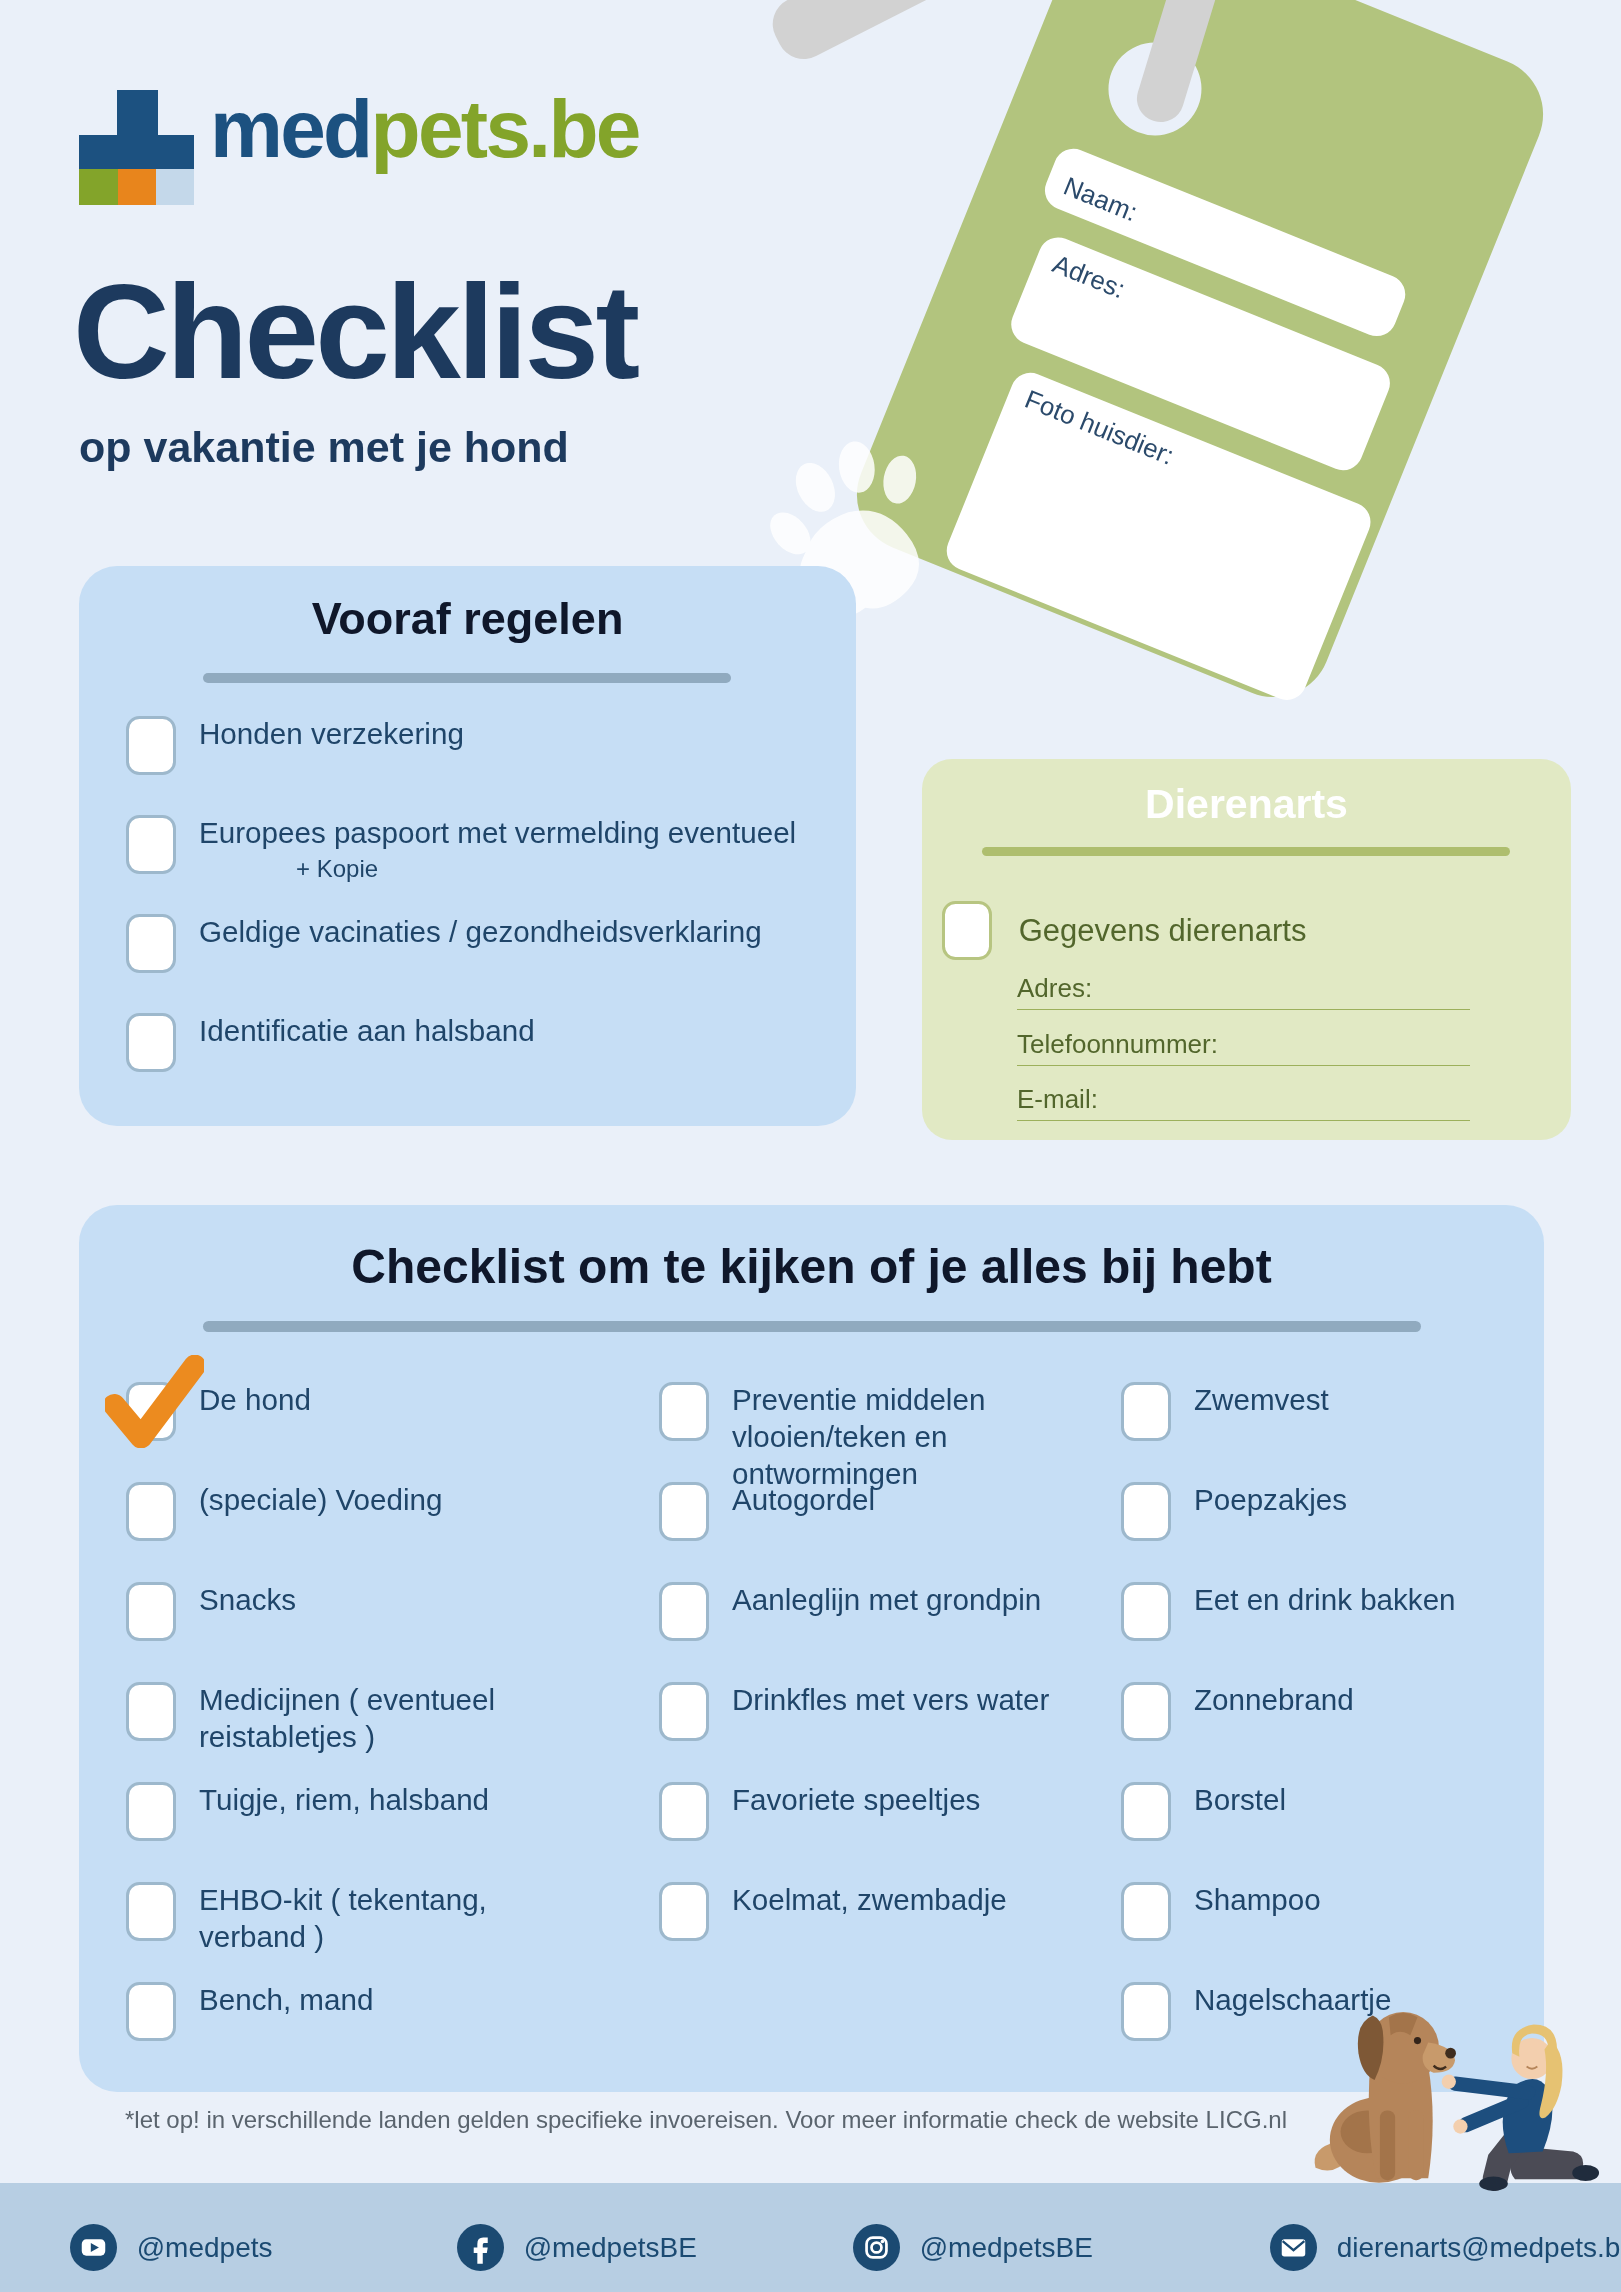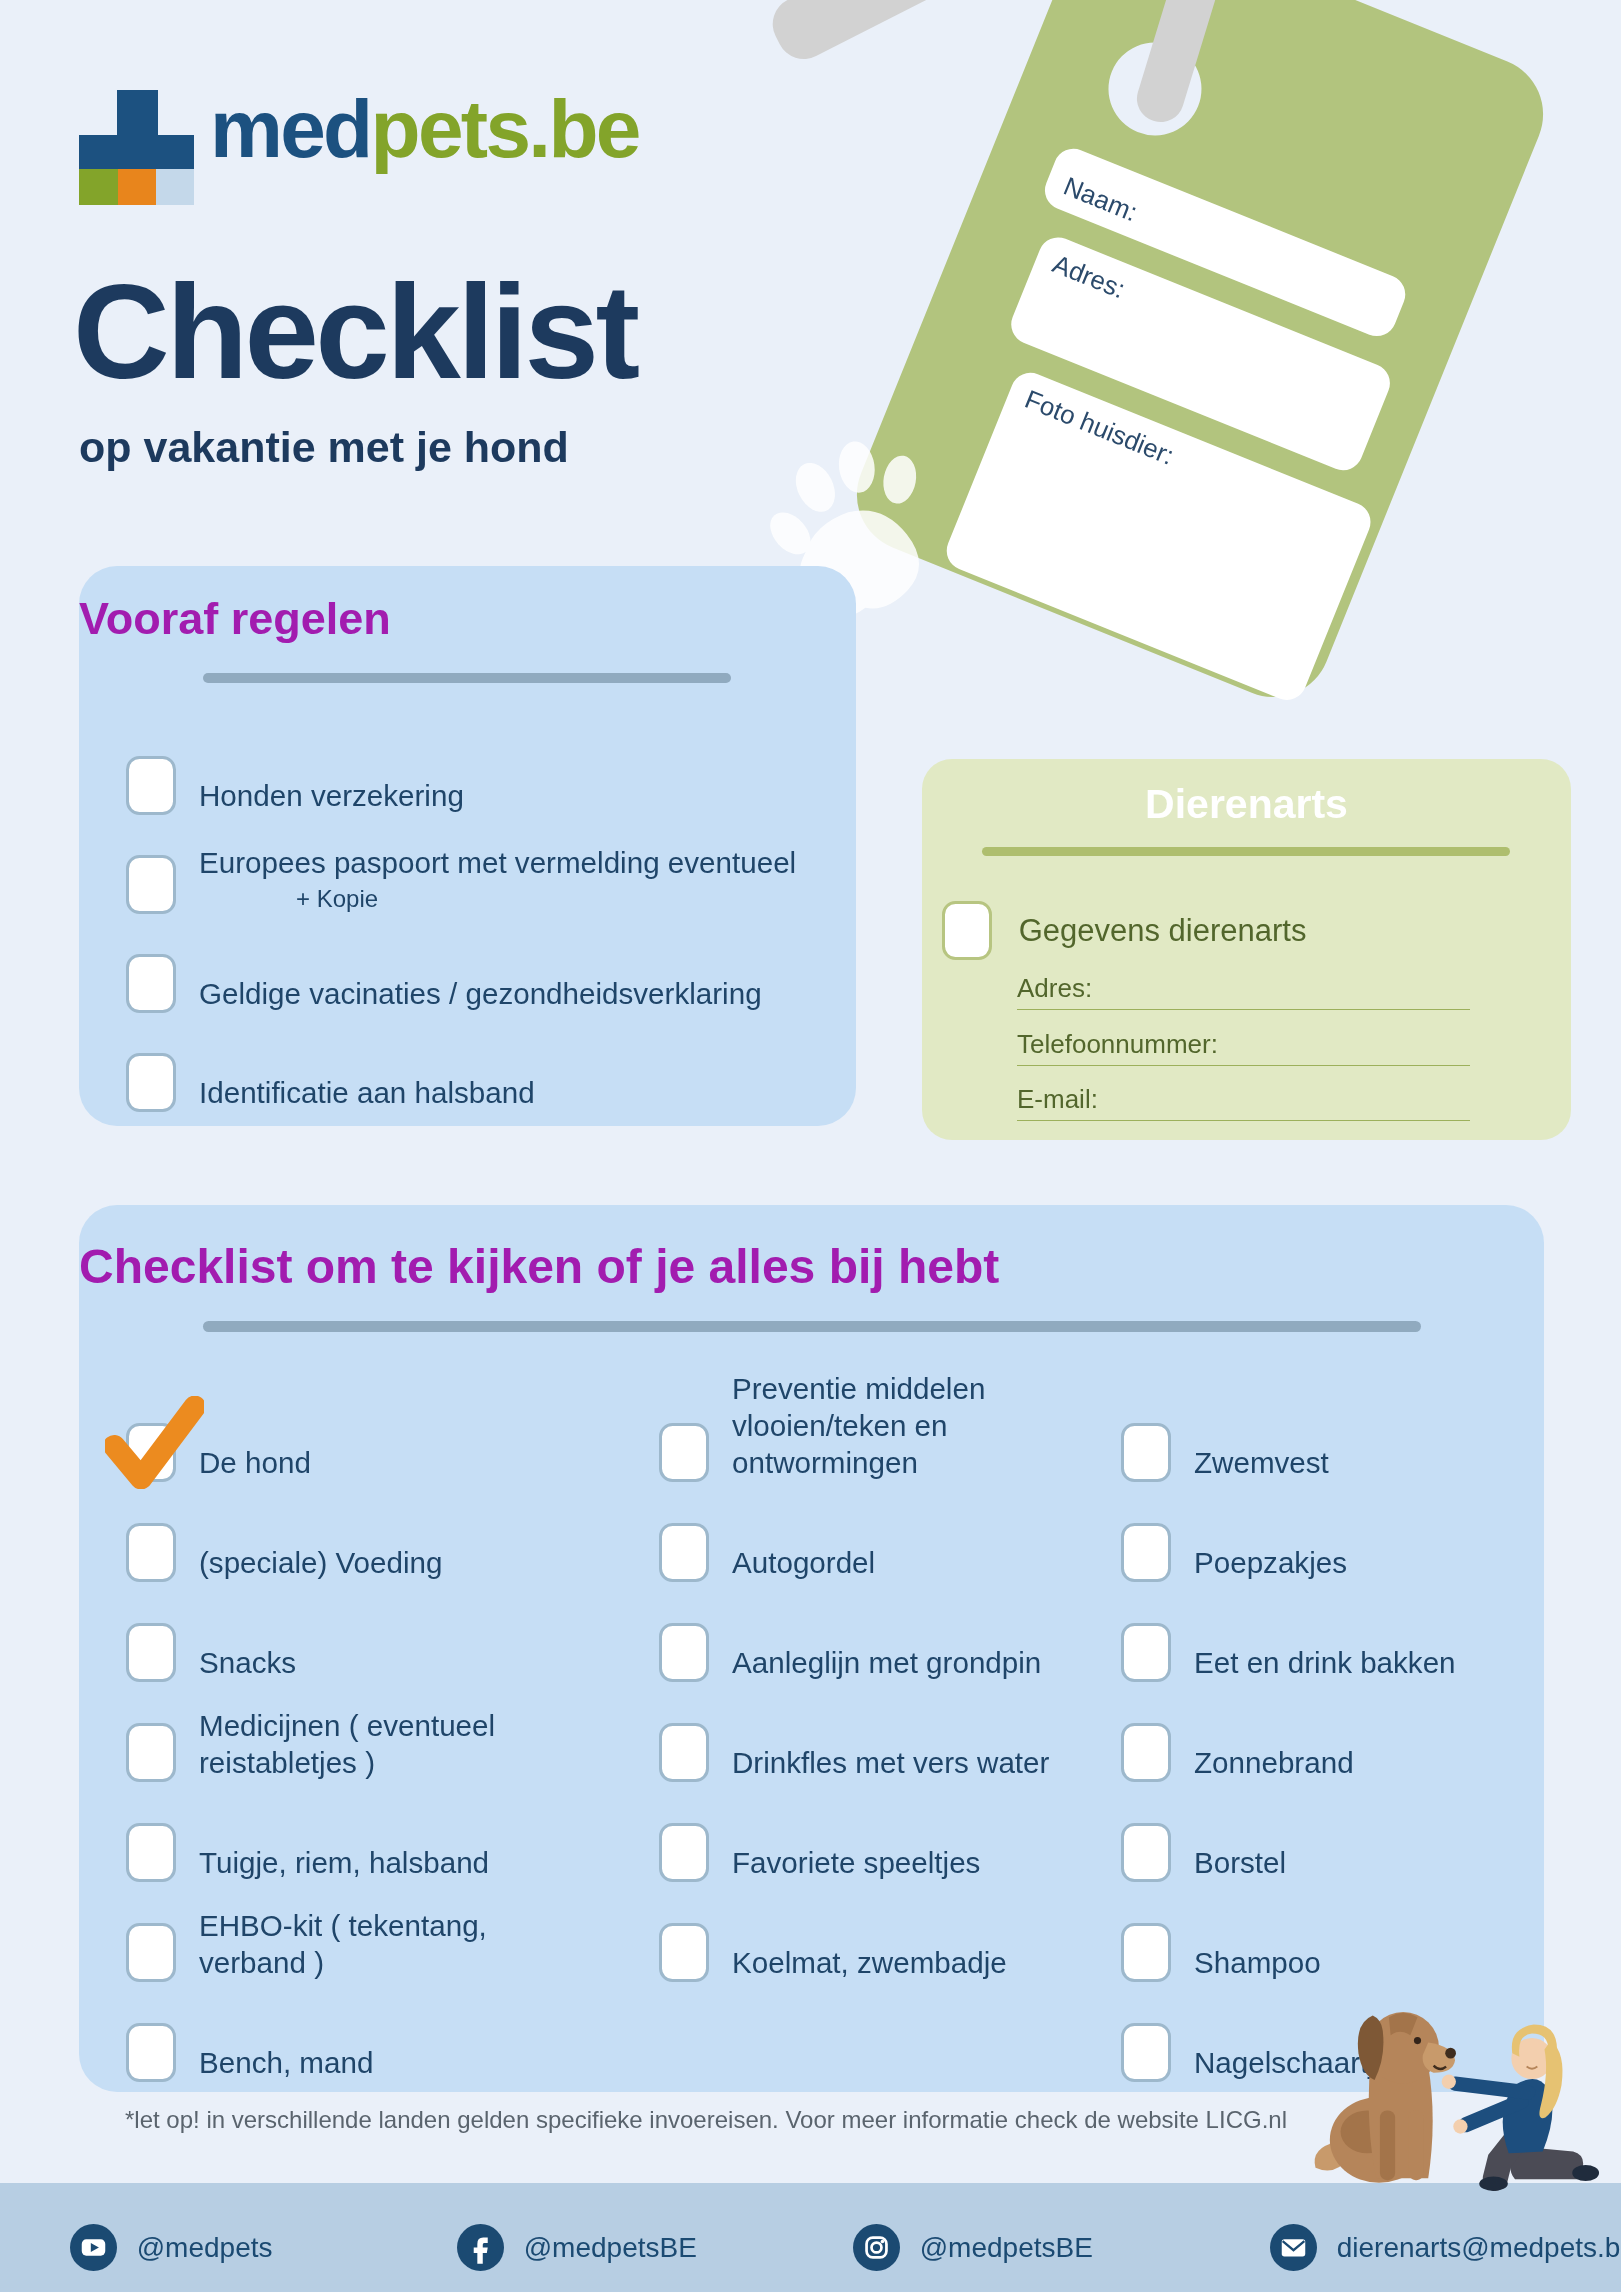--- a/index.html
+++ b/index.html
@@ -36,26 +36,26 @@
              box-sizing:border-box;display:flex;}
   .tf-name{left:63px;top:242px;width:376px;height:63px;align-items:flex-end;padding:0 0 9px 18px;}
   .tf-addr{left:82px;top:330px;width:376px;height:112px;align-items:flex-start;padding:10.7px 0 0 18px;}
   .tf-photo{left:107px;top:466px;width:385px;height:210px;align-items:flex-start;padding:10.7px 0 0 18px;}
 
   
   .paw{position:absolute;left:770px;top:441px;transform:rotate(-14deg);opacity:.85;}
 
   
   .box{position:absolute;background:#c6def5;border-radius:38px;}
-  .h2{position:absolute;left:0;width:100%;font-weight:bold;color:#a21caf;}
+  .h2{position:absolute;left:0;width:100%;text-align:center;font-weight:bold;color:#0f172a;}
   .rule{position:absolute;height:9.9px;border-radius:6.3px;background:#90aabf;}
 
   .cb{width:50px;height:59px;background:#fff;border:3.6px solid #9db8cc;border-radius:13.4px;
       box-sizing:border-box;flex:0 0 auto;}
-  .slot{display:flex;align-items:flex-end;gap:23px;color:#1f4569;font-size:29.6px;line-height:1.25;}
+  .slot{display:flex;align-items:flex-start;gap:23px;color:#1f4569;font-size:29.6px;line-height:1.25;}
   .cb-wrap{position:relative;flex:0 0 auto;width:50px;height:59px;}
   .cb-wrap .cb{position:absolute;left:0;top:0;}
   .check-svg{position:absolute;left:-21.5px;top:-27px;}
 
   .vooraf-items{position:absolute;left:47px;top:150px;width:708px;}
   .vooraf-items .slot{height:99px;}
   .note{display:block;font-size:24px;margin-left:97px;margin-top:1.8px;}
 
   
   .box-green{position:absolute;background:#e1e9c4;border-radius:30px;}

